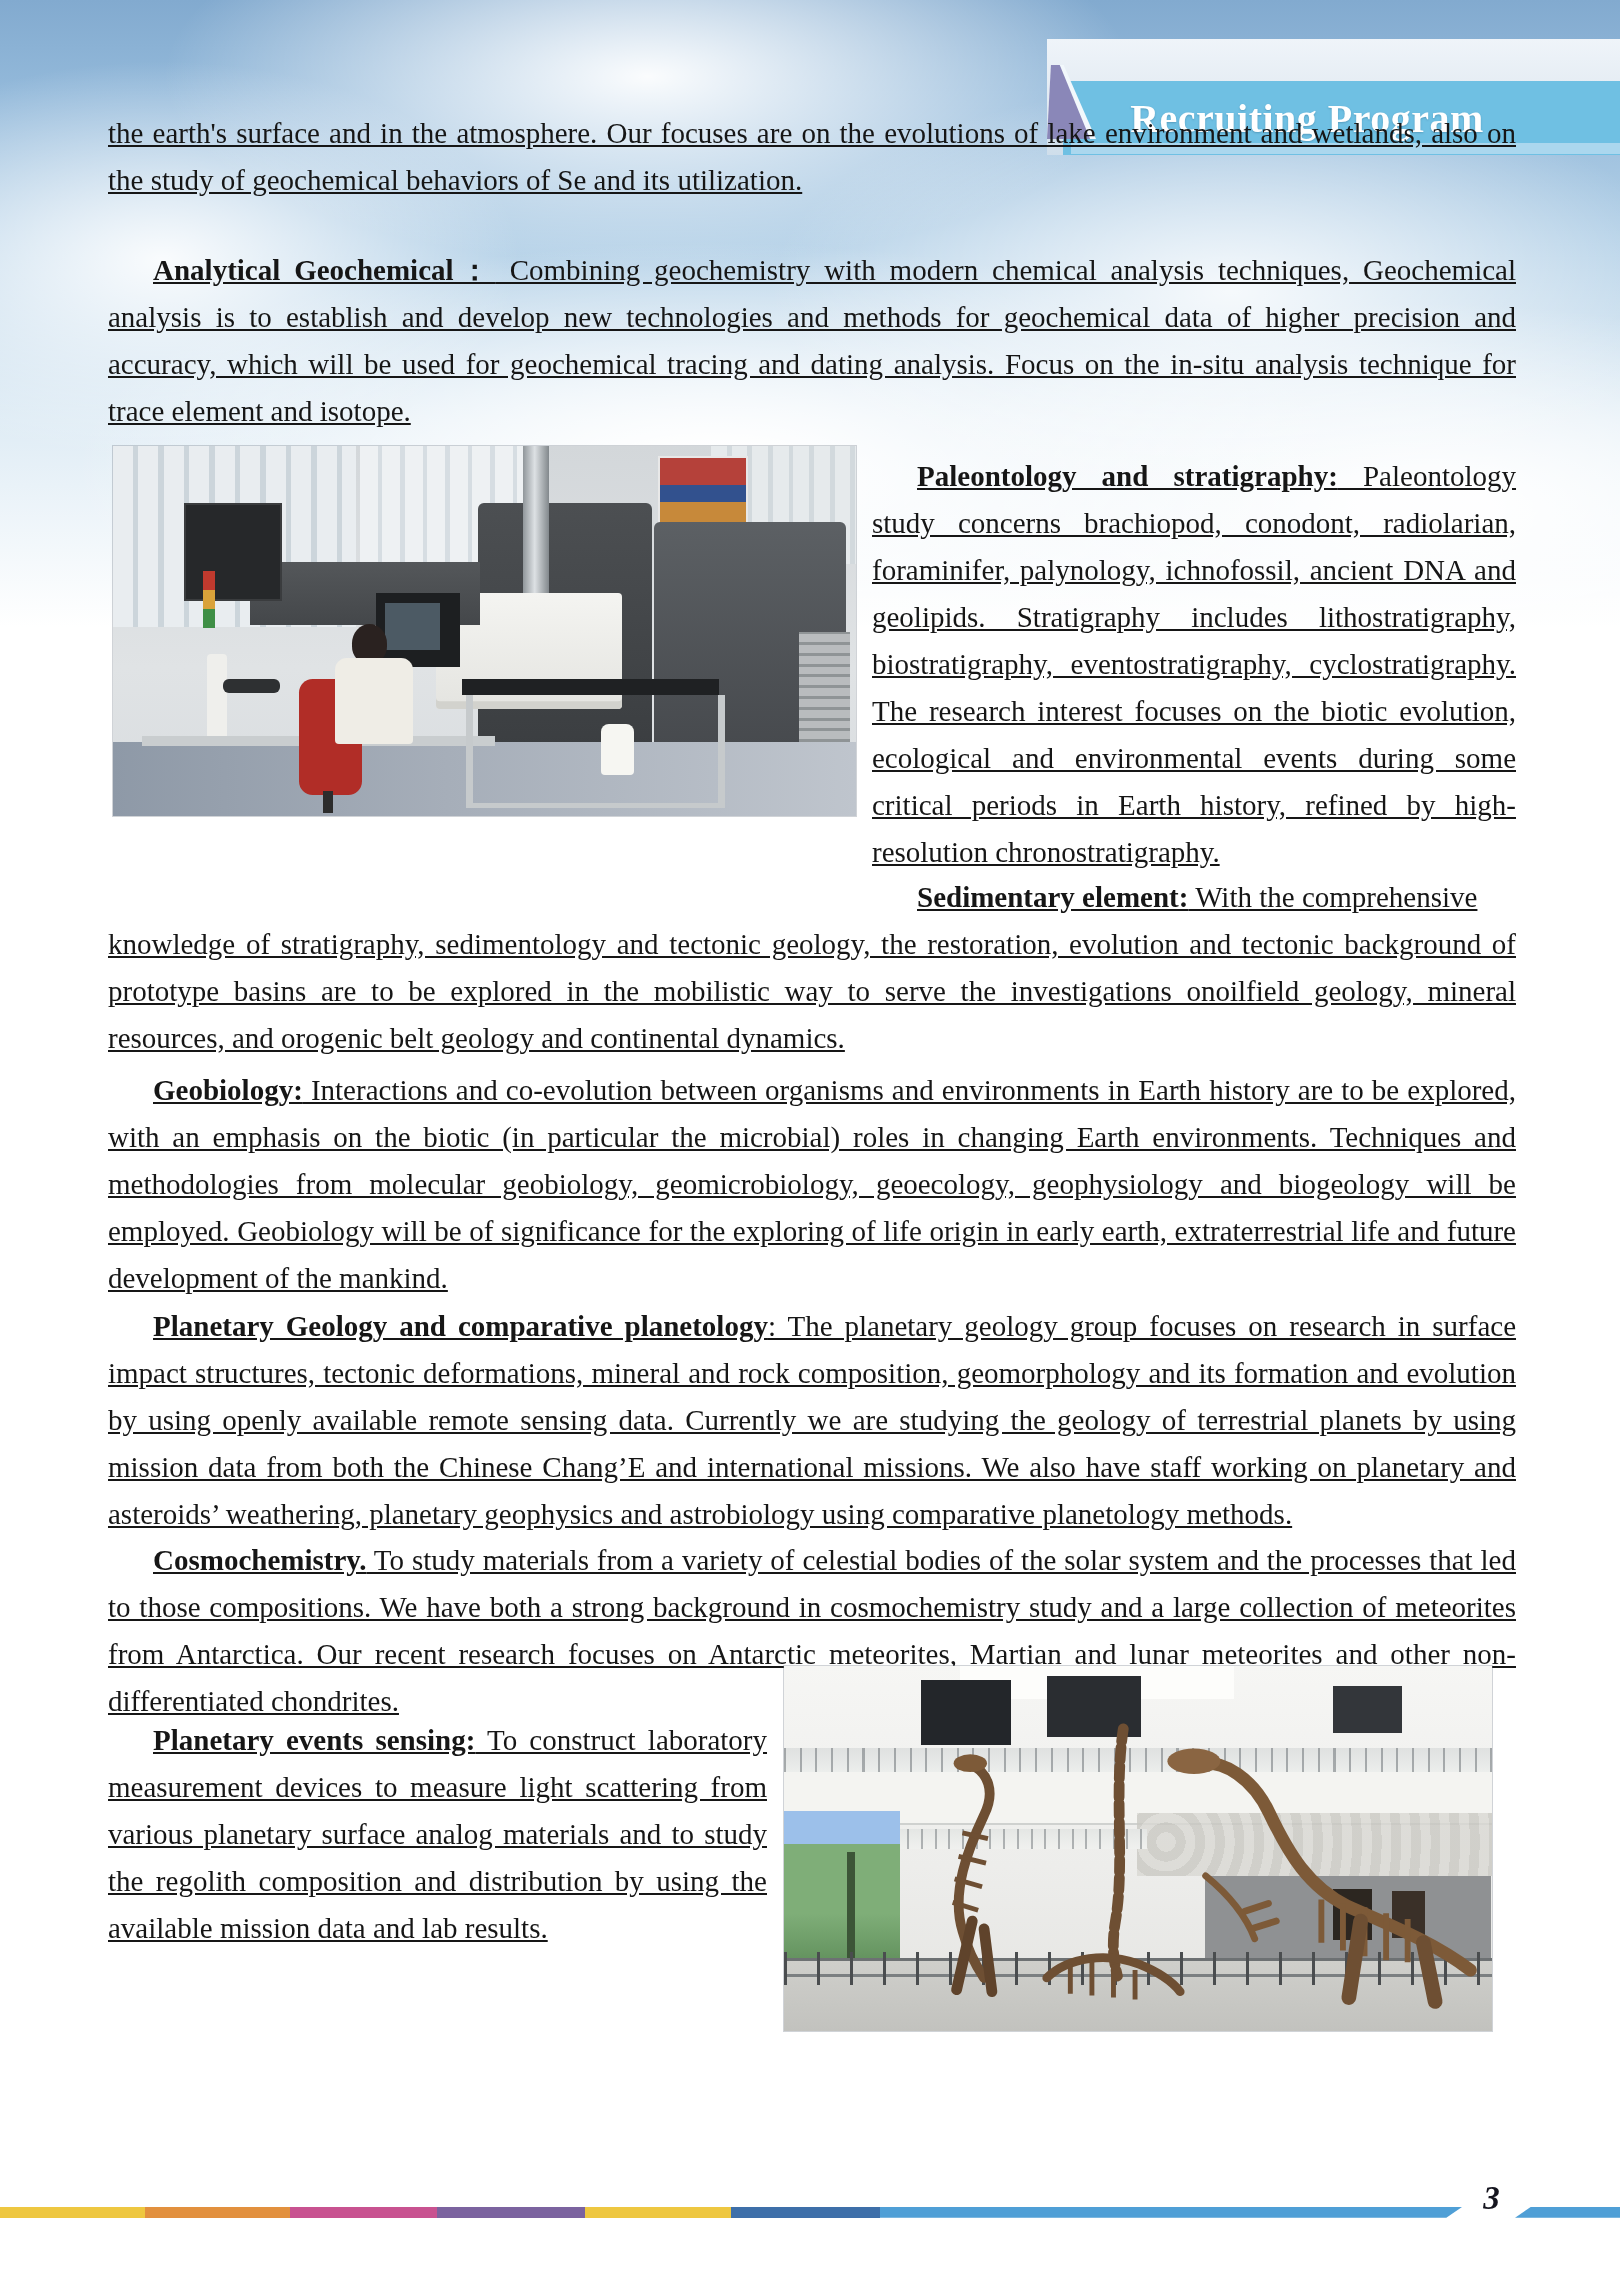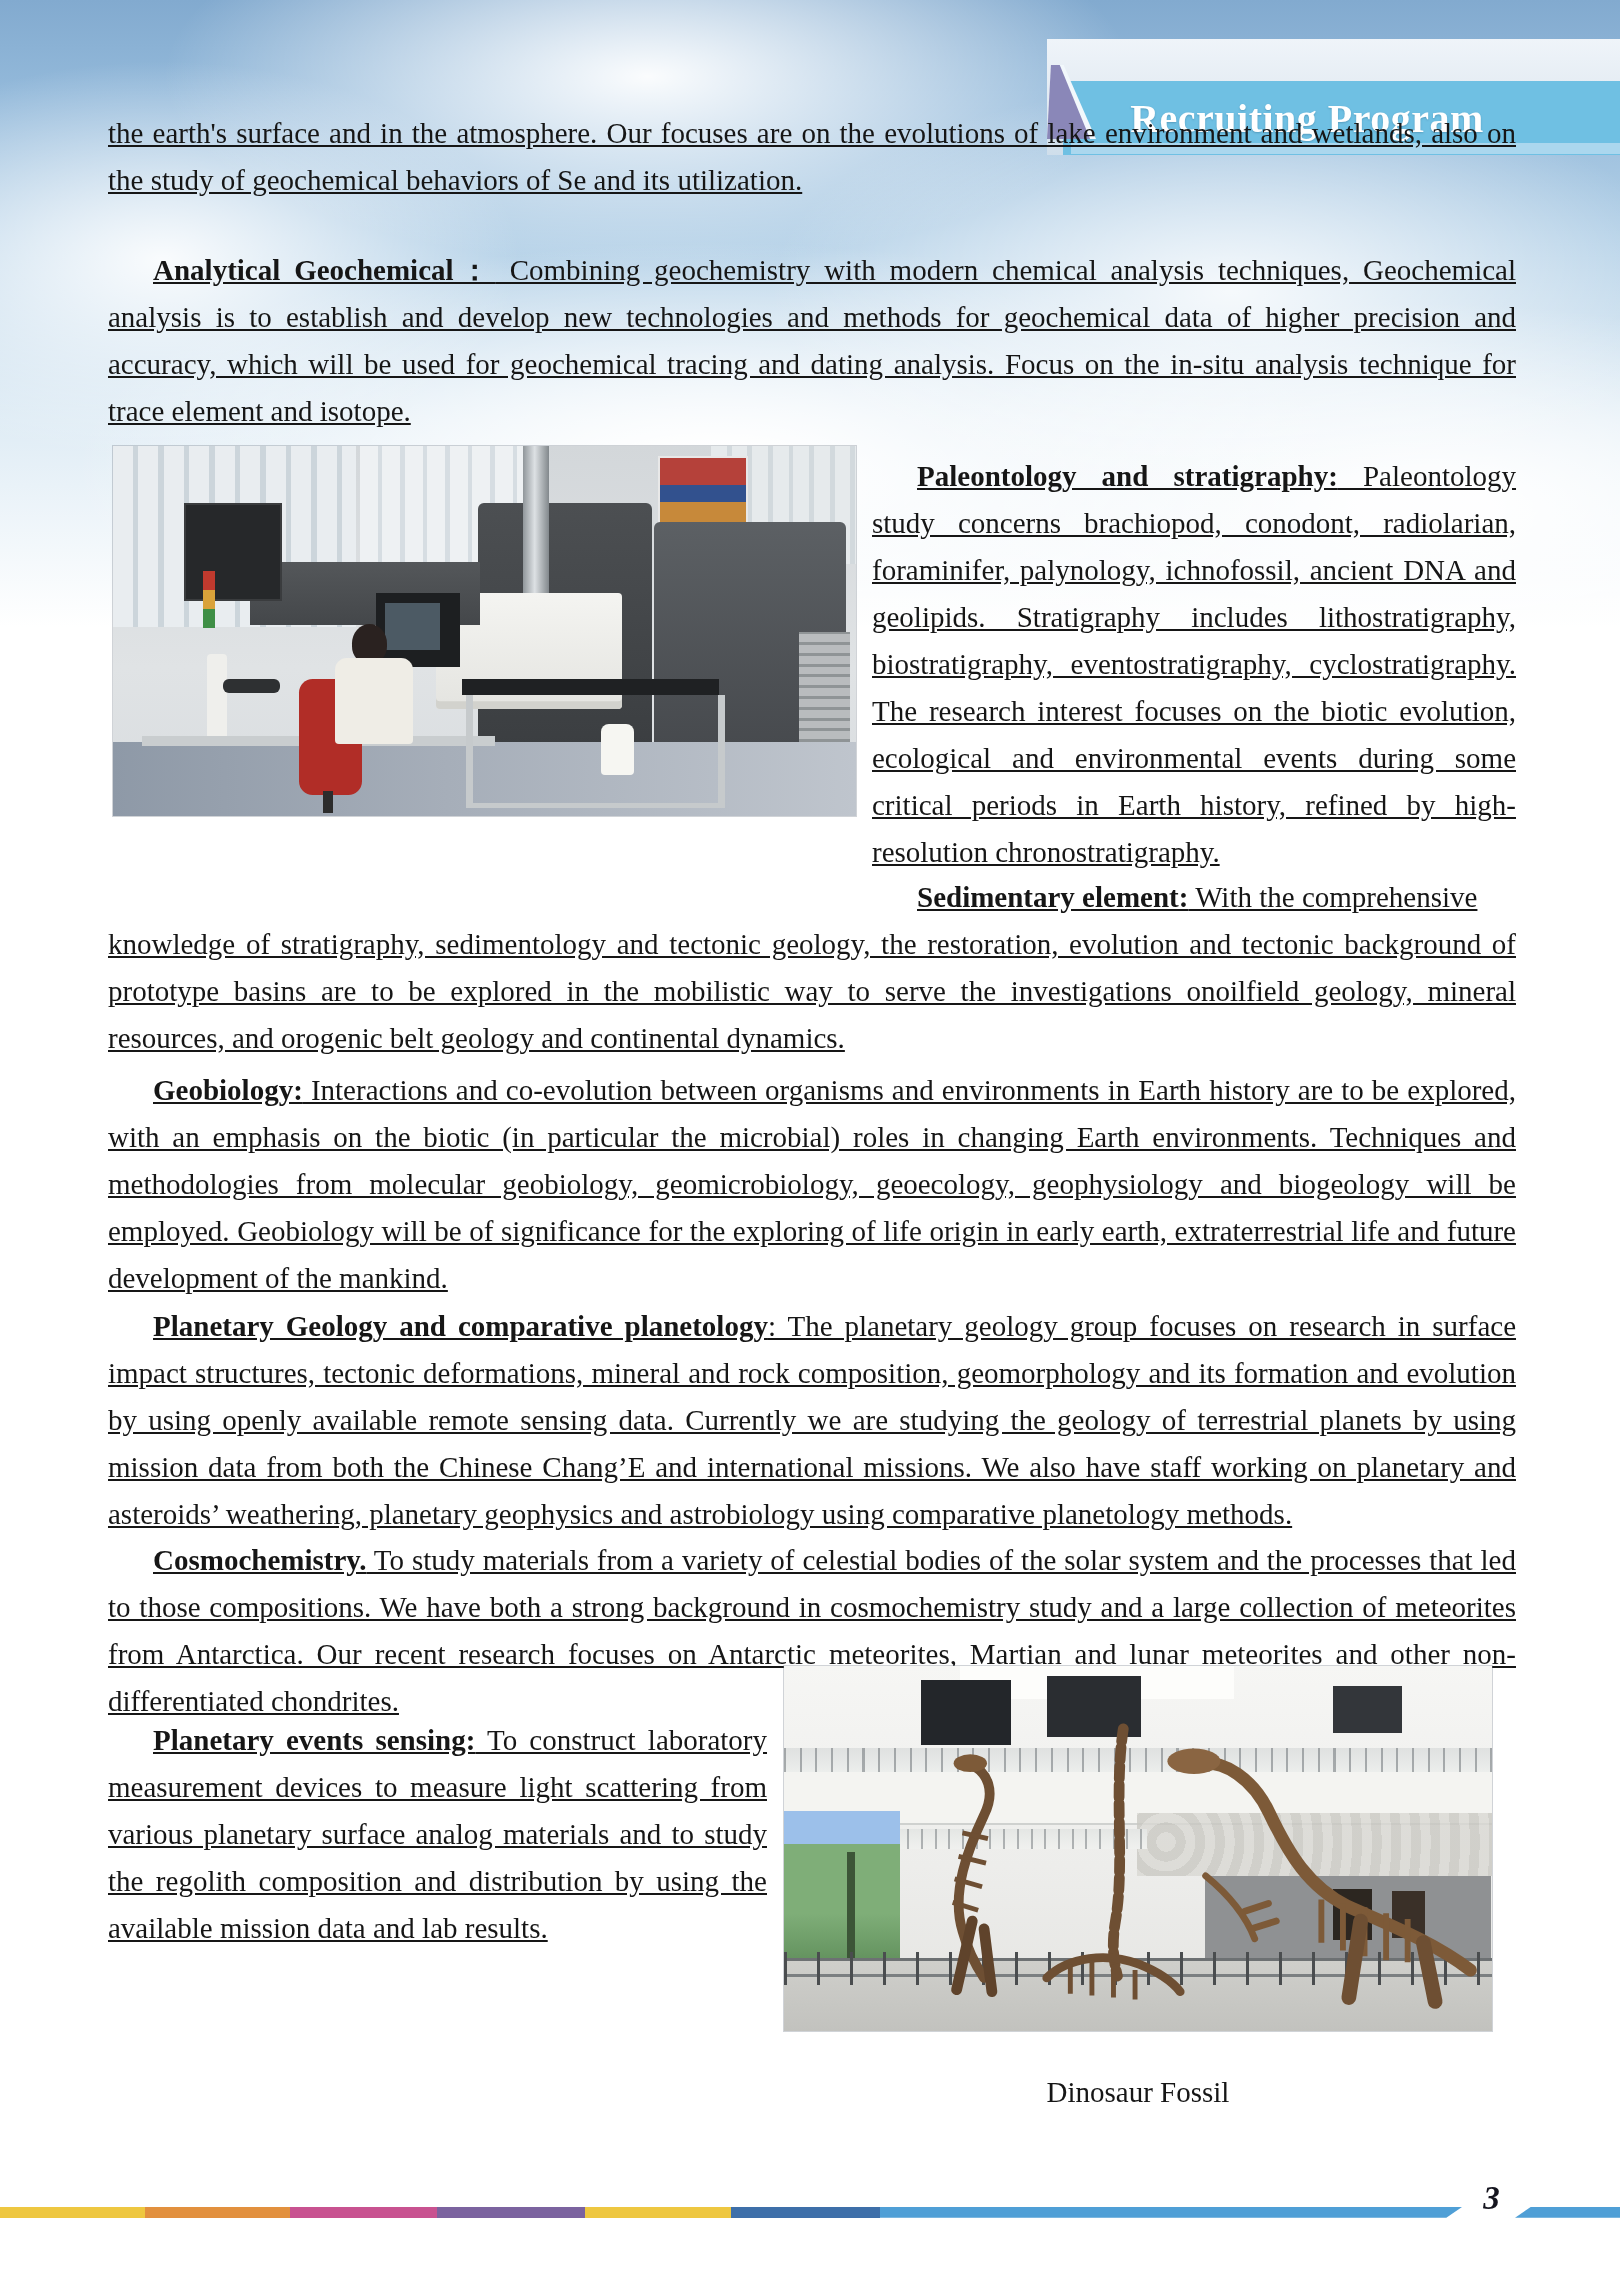--- a/index.html
+++ b/index.html
@@ -234,21 +234,20 @@
       <path d="M 192 260 L 176 330 M 204 268 L 212 332" fill="none" stroke="#5f432b" stroke-width="11" stroke-linecap="round"></path>
 
       <path d="M 346 64 C 336 130 348 200 338 260 C 334 284 336 300 340 316" fill="none" stroke="#6e4f33" stroke-width="11" stroke-dasharray="13 6" stroke-linecap="round"></path>
 
       <path d="M 268 318 C 290 296 330 292 362 304 C 382 312 396 322 404 332" fill="none" stroke="#6e4f33" stroke-width="9" stroke-linecap="round"></path>
       <path d="M 292 304 l 0 30 m 22 -34 l 0 36 m 22 -32 l 0 34 m 22 -28 l 0 30" fill="none" stroke="#6e4f33" stroke-width="5"></path>
 
       <path d="M 430 214 C 452 232 470 252 480 278 M 470 250 l 24 -8 m -18 26 l 26 -8" fill="none" stroke="#7d5a38" stroke-width="7" stroke-linecap="round"></path>
     </svg>
   </div>
-  <div class="caption" style="left:784px;top:2076px;width:708px;">Dinosaur Fossil</div>
 
   <div class="stripe-seg" style="left: 0px; width: 145px; background-color: rgb(238, 199, 64);"></div>
   <div class="stripe-seg" style="left: 145px; width: 145px; background-color: rgb(226, 144, 62);"></div>
   <div class="stripe-seg" style="left: 290px; width: 147px; background-color: rgb(200, 82, 144);"></div>
   <div class="stripe-seg" style="left: 437px; width: 148px; background-color: rgb(123, 99, 159);"></div>
   <div class="stripe-seg" style="left: 585px; width: 146px; background-color: rgb(238, 199, 64);"></div>
   <div class="stripe-seg" style="left: 731px; width: 149px; background-color: rgb(62, 111, 169);"></div>
   <div class="stripe-seg" style="left: 880px; width: 582px; clip-path: polygon(0px 0px, 100% 0px, calc(100% - 15.7px) 100%, 0px 100%); background-color: rgb(79, 159, 214);"></div>
   <div class="stripe-seg" style="left: 1515px; width: 105px; clip-path: polygon(15.7px 0px, 100% 0px, 100% 100%, 0px 100%); background-color: rgb(79, 159, 214);"></div>
 

